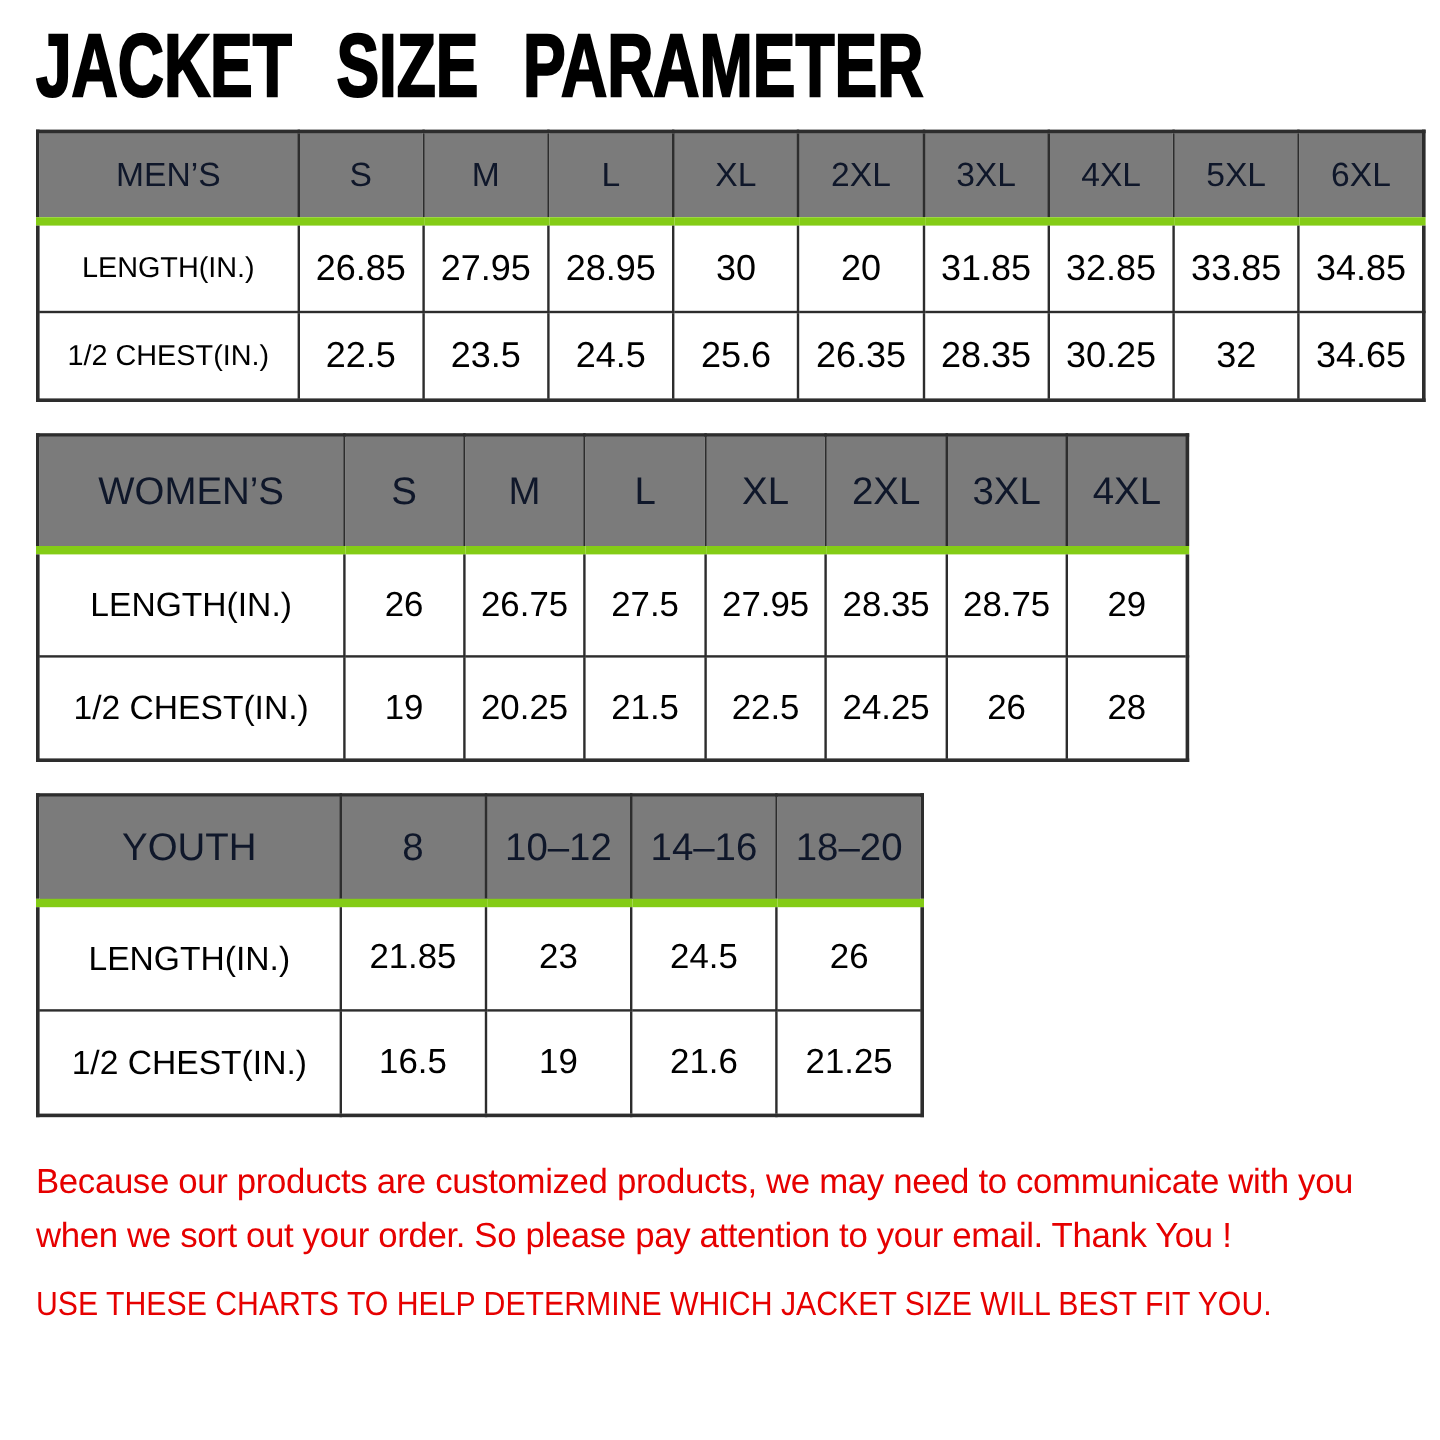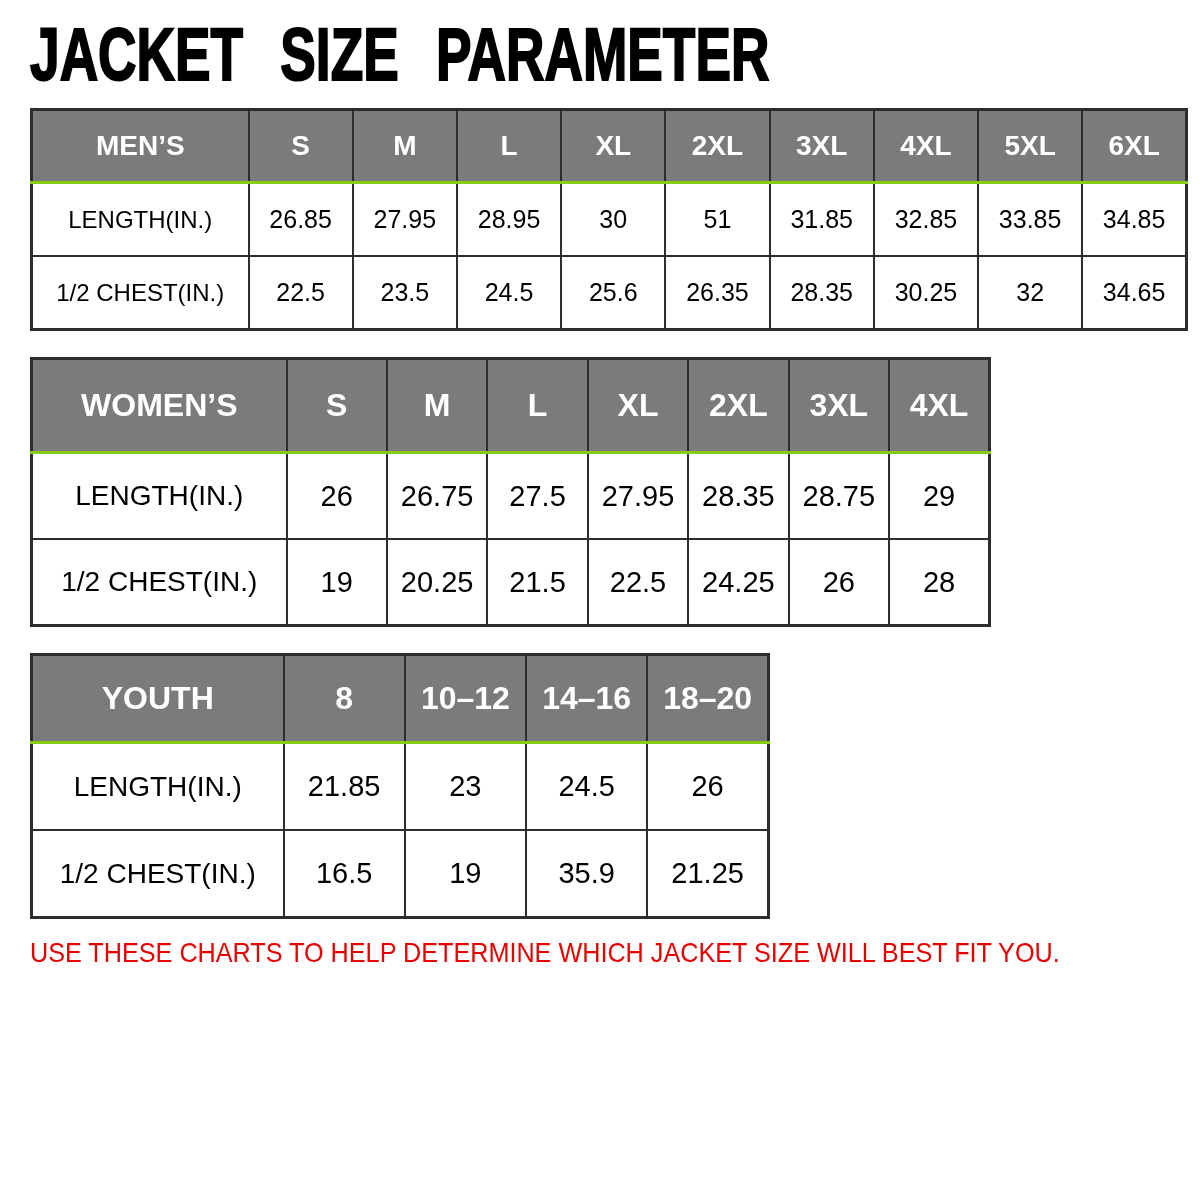--- a/index.html
+++ b/index.html
@@ -52,28 +52,28 @@
   table.size-table th,
   table.size-table td {
     border: 2px solid #2d2d2d;
     text-align: center;
     vertical-align: middle;
     padding: 0;
     overflow: hidden;
   }
   table.size-table thead th {
     background: #7b7b7b;
-    color: #ffffff;
-    font-weight: bold;
-    border-bottom: 3px solid #84cc16;
+    color: #0f172a;
+    font-weight: normal;
+    border-bottom: 7px solid #84cc16;
   }
 
   table.mens   { width: 1158px; margin-top: 16px; }
   .mens thead th { height: 70px; font-size: 28px; }
-  .mens tbody td { height: 71px; font-size: 25px; }
+  .mens tbody td { height: 71px; font-size: 30px; }
   .mens td.row-label { font-size: 24px; }
 
   table.womens { width: 961px; margin-top: 26px; }
   .womens thead th { height: 91px; font-size: 32px; }
   .womens tbody td { height: 84px; font-size: 29px; }
   .womens td.row-label { font-size: 28px; }
 
   table.youth  { width: 740px; margin-top: 26px; }
   .youth thead th { height: 85px; font-size: 32px; margin-top: 41px; }
   .youth tbody td { height: 85px; font-size: 29px; }
@@ -135,21 +135,21 @@
         <th>6XL</th>
       </tr>
     </thead>
     <tbody>
       <tr>
         <td class="row-label">LENGTH(IN.)</td>
         <td>26.85</td>
         <td>27.95</td>
         <td>28.95</td>
         <td>30</td>
-        <td>51</td>
+        <td>20</td>
         <td>31.85</td>
         <td>32.85</td>
         <td>33.85</td>
         <td>34.85</td>
       </tr>
       <tr>
         <td class="row-label">1/2 CHEST(IN.)</td>
         <td>22.5</td>
         <td>23.5</td>
         <td>24.5</td>
@@ -234,22 +234,23 @@
         <td class="row-label">LENGTH(IN.)</td>
         <td>21.85</td>
         <td>23</td>
         <td>24.5</td>
         <td>26</td>
       </tr>
       <tr>
         <td class="row-label">1/2 CHEST(IN.)</td>
         <td>16.5</td>
         <td>19</td>
-        <td>35.9</td>
+        <td>21.6</td>
         <td>21.25</td>
       </tr>
     </tbody>
   </table>
 
+  <p class="footer-para">Because our products are customized products, we may need to communicate with you when we sort out your order. So please pay attention to your email. Thank You !</p>
 
   <p class="footer-usage">USE THESE CHARTS TO HELP DETERMINE WHICH JACKET SIZE WILL BEST FIT YOU.</p>
 
 </div>
 
 </body></html>

